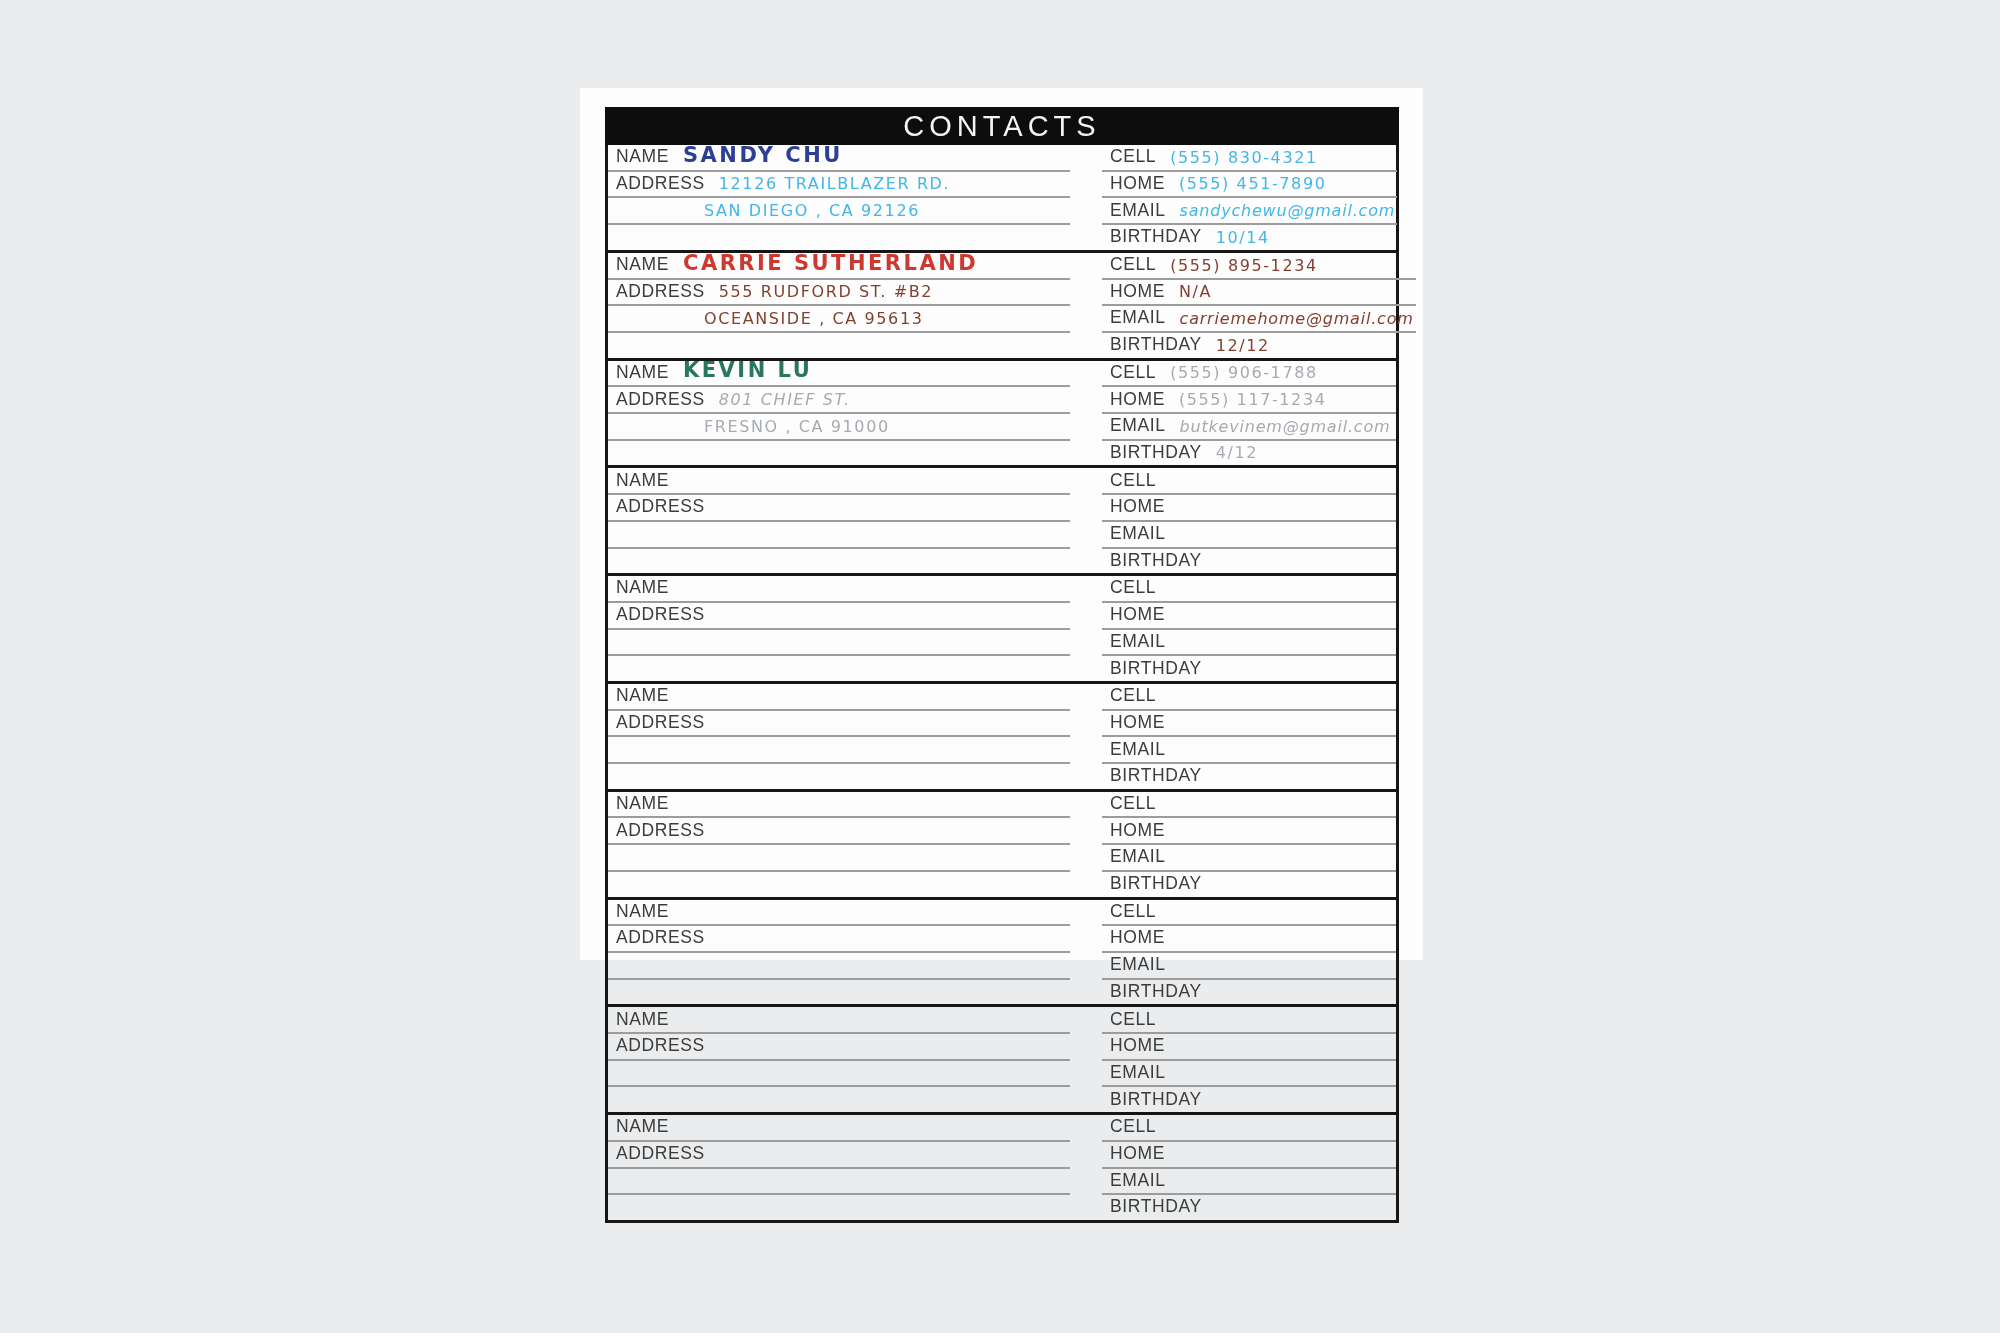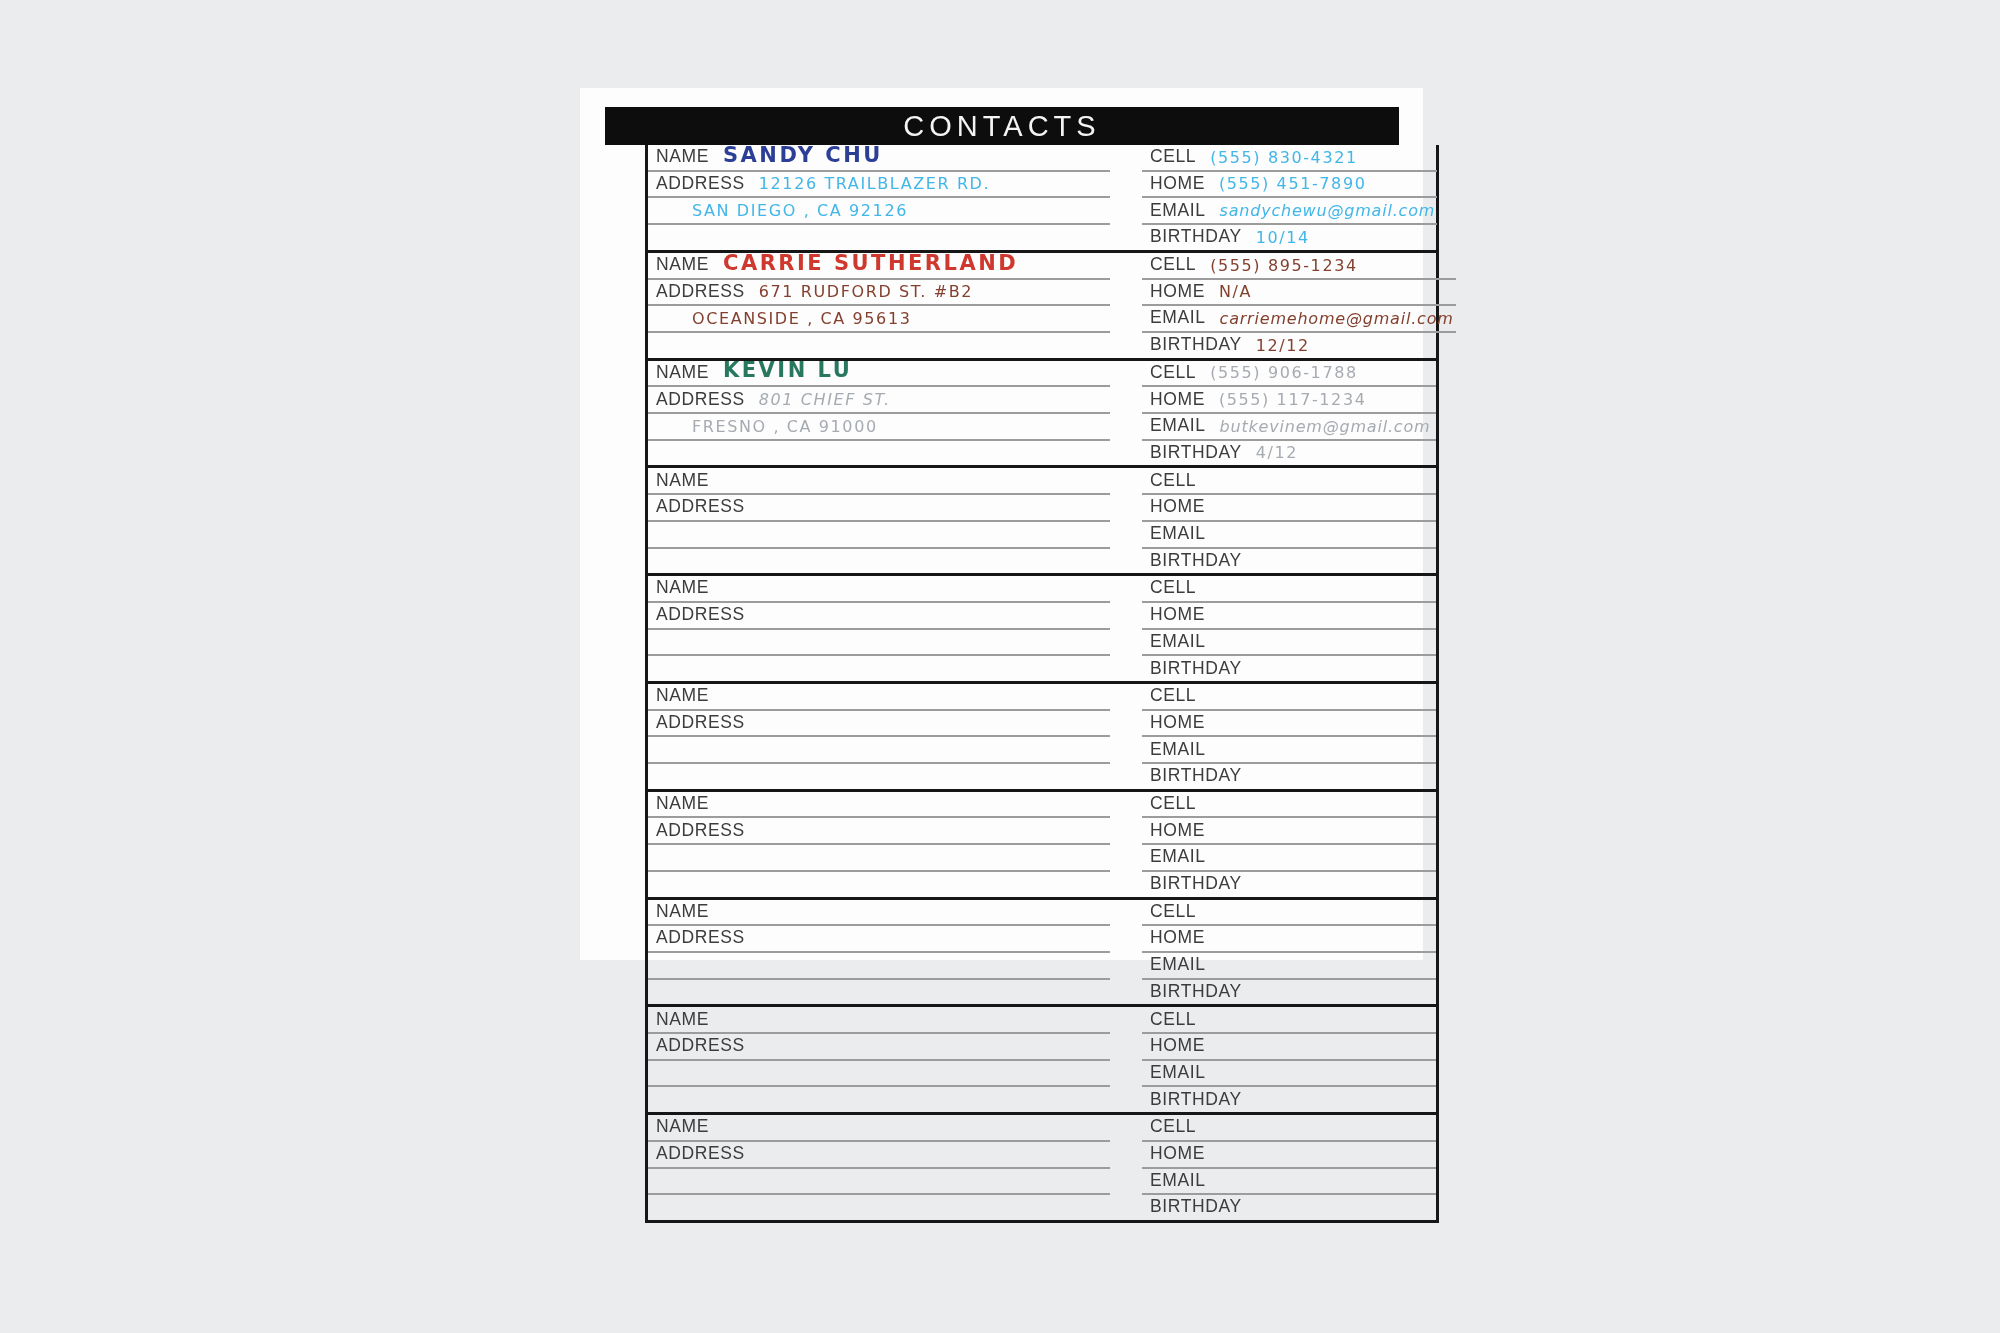--- a/index.html
+++ b/index.html
@@ -18,35 +18,35 @@
     background:#0d0d0d;
     display:flex;align-items:center;justify-content:center;
   }
   .header-bar .title{
     color:#f4f4f4;font-size:29px;letter-spacing:5px;font-weight:400;line-height:1;
   }
   .table{
     position:absolute;left:25px;top:57px;width:794px;height:1078px;
     box-sizing:border-box;
     border-left:3px solid #161616;border-right:3px solid #161616;
-    display:flex;flex-direction:column;margin-left:40px;
+    display:flex;flex-direction:column;
   }
   .block{
     flex:1;box-sizing:border-box;
     border-bottom:3px solid #161616;
     display:grid;grid-template-columns:462px 1fr;
   }
   .col{display:flex;flex-direction:column;box-sizing:border-box;}
   .col.right{margin-left:32px;justify-content:space-between;}
   .row{
     flex:1;display:flex;align-items:flex-end;gap:14px;
     padding:0 2px 4px 8px;box-sizing:border-box;overflow:hidden;
   }
   .row.u{border-bottom:2px solid #9c9c9c;}
-  .row.indent{padding-left:44px;}
+  .row.indent{padding-left:96px;}
   .lbl{
     font-size:17.5px;color:#3c3c3c;letter-spacing:0.6px;line-height:1;
     flex-shrink:0;
   }
   .hw{
     font-family:"DejaVu Sans",sans-serif;line-height:1;white-space:nowrap;
   }
   .hw.name{font-size:21px;letter-spacing:2.5px;font-weight:bold;}
   .hw.detail{font-size:16px;letter-spacing:1.6px;}
   .hw.email{letter-spacing:0.8px;font-style:italic;}
@@ -95,21 +95,21 @@
   </div>
 
   <div class="block">
     <div class="col left">
       <div class="row u">
         <span class="lbl">NAME</span>
         <span class="hw name" style="color: rgb(206, 56, 46);">CARRIE SUTHERLAND</span>
       </div>
       <div class="row u">
         <span class="lbl">ADDRESS</span>
-        <span class="hw detail" style="color: rgb(132, 64, 47);">671 RUDFORD ST. #B2</span>
+        <span class="hw detail" style="color: rgb(132, 64, 47);">555 RUDFORD ST. #B2</span>
       </div>
       <div class="row u indent">
         <span class="hw detail" style="color: rgb(132, 64, 47);">OCEANSIDE , CA 95613</span>
       </div>
       <div class="row"></div>
     </div>
     <div class="col right">
       <div class="row u">
         <span class="lbl">CELL</span>
         <span class="hw detail" style="color: rgb(132, 64, 47);">(555) 895-1234</span>

